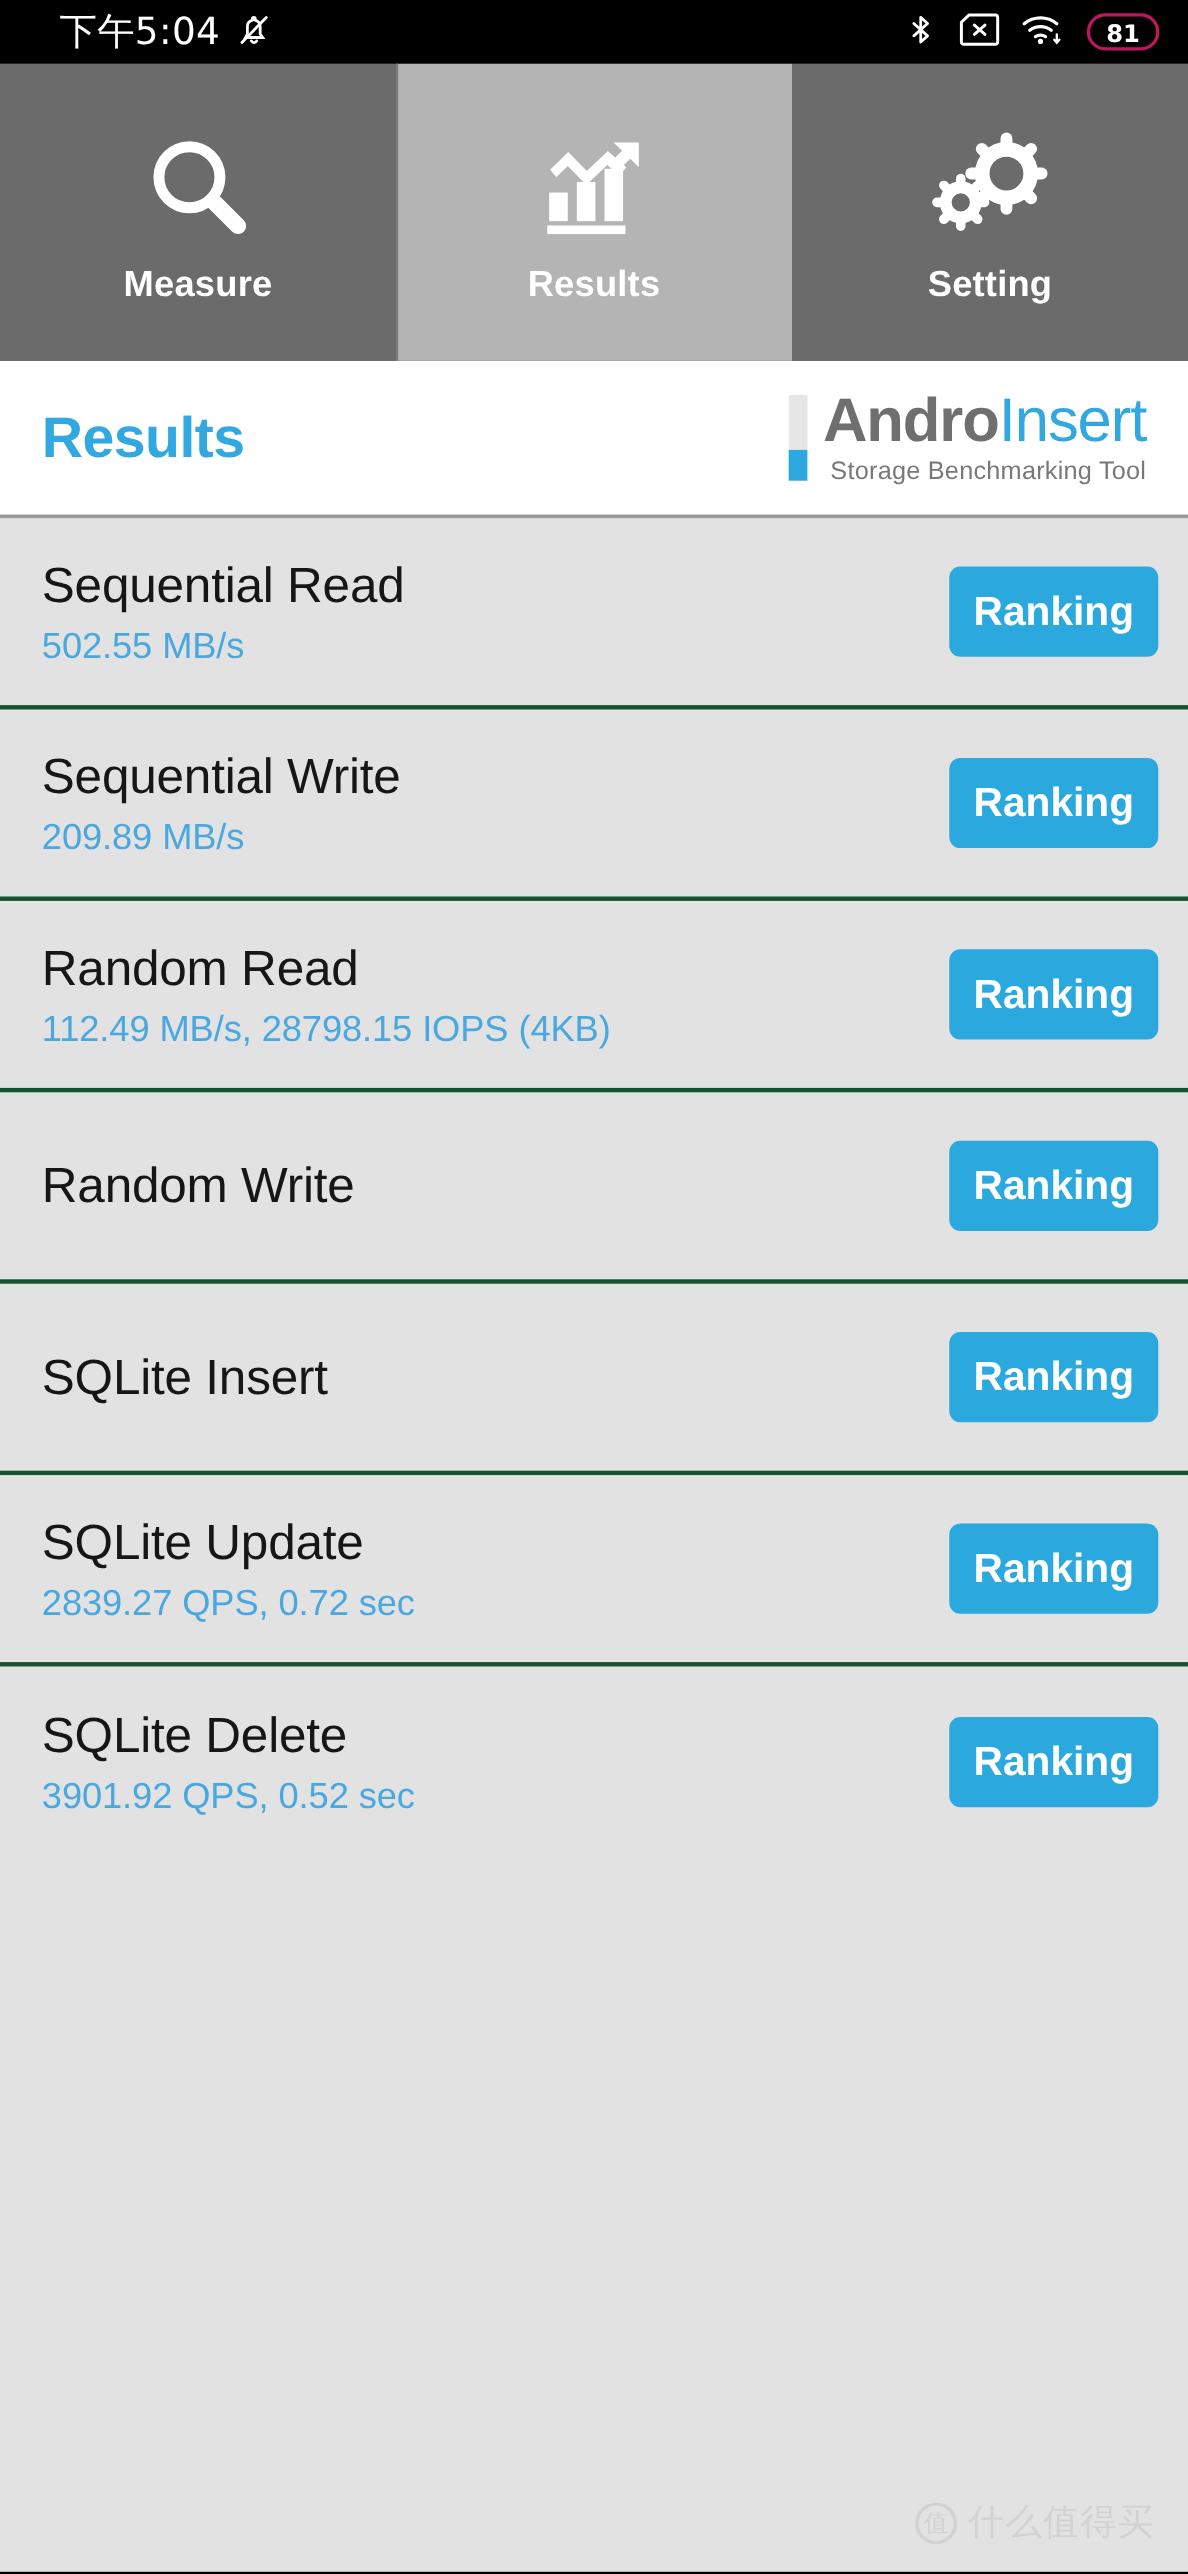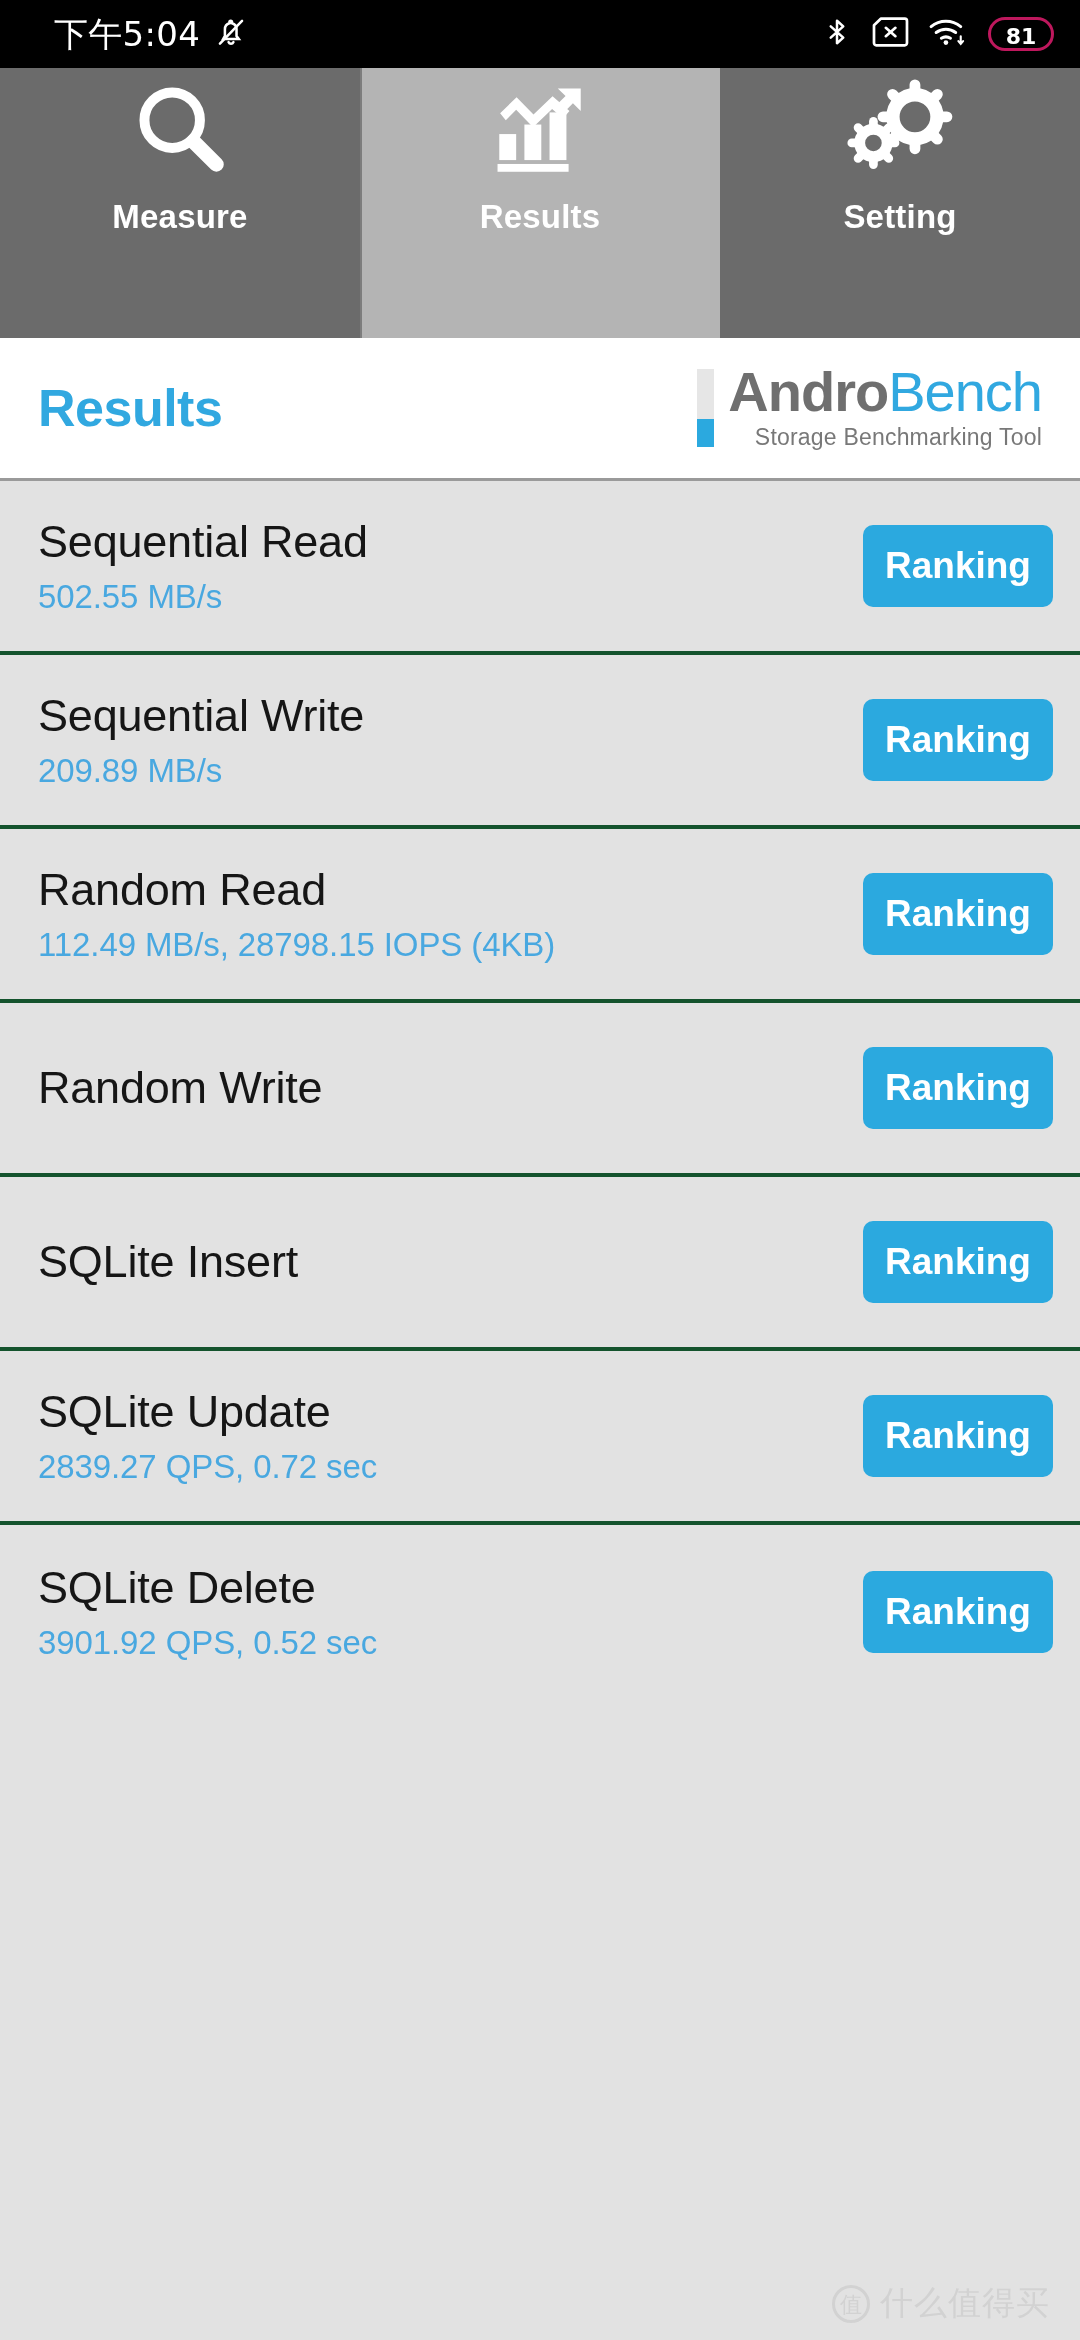--- a/index.html
+++ b/index.html
@@ -10,21 +10,21 @@
   body {
     width: 1080px;
     height: 2340px;
     font-family: "Liberation Sans", sans-serif;
     overflow: hidden;
     position: relative;
   }
 
   
   .statusbar {
-    height: 68px;
+    height: 58px;
     background: #000000;
     display: flex;
     align-items: center;
     justify-content: space-between;
     padding: 0 26px 0 54px;
     box-sizing: border-box;
   }
   .sb-left {
     display: flex;
     align-items: center;
@@ -68,20 +68,21 @@
     display: flex;
     height: 270px;
     background: #6b6b6b;
   }
   .tab {
     flex: 1 1 0;
     background: #6b6b6b;
     display: flex;
     flex-direction: column;
     align-items: center;
+    justify-content: center;
     position: relative;
     box-sizing: border-box;
   }
   .tab + .tab::before {
     content: "";
     position: absolute;
     left: 0; top: 0; bottom: 0;
     width: 2px;
     background: #7d7d7d;
   }
@@ -344,21 +345,21 @@
 </div>
 
 <div class="header">
   <div class="page-title">Results</div>
   <div class="logo-wrap">
     <span class="logo-bar">
       <span class="top"></span>
         <span class="bot"></span>
     </span>
     <span class="logo-text">
-      <span class="logo-main"><span class="andro">Andro</span><span class="bench">Bench</span></span>
+      <span class="logo-main"><span class="andro">Andro</span><span class="bench">Insert</span></span>
       <span class="logo-sub">Storage Benchmarking Tool</span>
     </span>
   </div>
 </div>
 
 <div class="content">
   <div class="list-top-rule"></div>
 
   <div class="result-row">
     <div class="row-texts">

